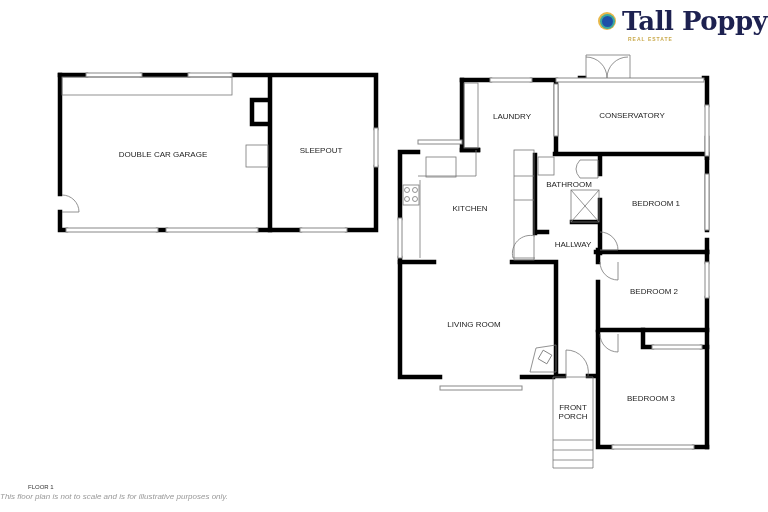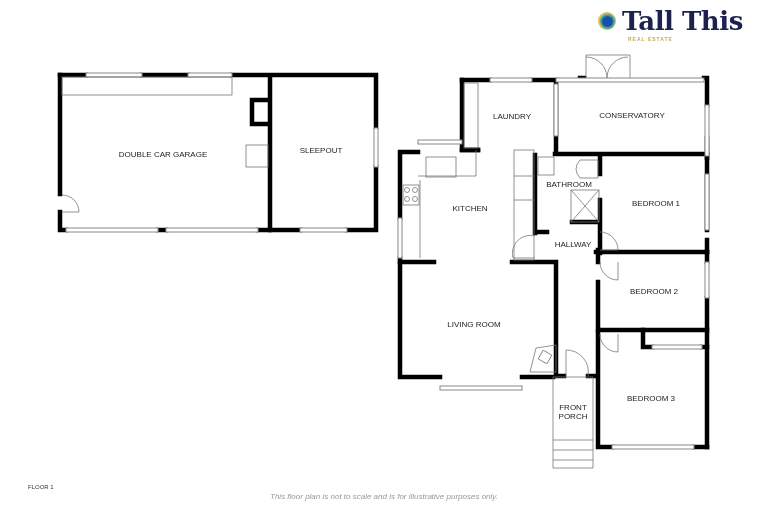--- a/index.html
+++ b/index.html
@@ -5,28 +5,28 @@
   html, body { margin:0; padding:0; background:#fff; }
   body { width:768px; height:512px; position:relative; overflow:hidden; font-family:"Liberation Sans", sans-serif; }
   .logo { position:absolute; left:598px; top:8px; display:flex; align-items:center; }
   .logo-mark { width:18px; height:18px; border-radius:50%; background:#e8b84a; position:relative; margin-right:6px; }
   .logo-mark::after { content:""; position:absolute; left:4px; top:4px; width:11px; height:11px; border-radius:50%; background:#1e4fa8; box-shadow:0 0 0 2px #3aa8a0; }
   .logo-text { font-family:"DejaVu Serif", serif; font-weight:bold; font-size:26px; color:#1d2150; letter-spacing:-0.5px; line-height:26px; }
   .logo-sub { position:absolute; left:30px; top:28px; font-size:5px; color:#c9a94a; letter-spacing:1px; font-weight:bold; }
   svg.plan { position:absolute; left:0; top:0; }
   .room-label { font-family:"Liberation Sans", sans-serif; font-size:8px; fill:#222; text-anchor:middle; }
   .floor-label { position:absolute; left:28px; top:484px; font-size:6px; color:#333; }
-  .disclaimer { position:absolute; left:0; width:768px; top:492px; text-align:center; font-size:8px; font-style:italic; color:#999; }
+  .disclaimer { position:absolute; left:0; width:768px; top:492px; font-size:8px; font-style:italic; color:#999; }
 </style>
 </head>
 <body>
 
 <div class="logo">
   <div class="logo-mark"></div>
-  <div class="logo-text">Tall This</div>
+  <div class="logo-text">Tall Poppy</div>
   <div class="logo-sub">REAL ESTATE</div>
 </div>
 
 <svg class="plan" width="768" height="512" viewBox="0 0 768 512">
   <g fill="none" stroke="#000" stroke-width="4.5" stroke-linecap="square">
 
     <path d="M60 75 H86 M142 75 H188 M232 75 H376 V128 M376 167 V230 H347 M300 230 H270 V75"></path>
     <path d="M60 75 V194 M60 212 V230 H66 M158 230 H166 M258 230 H270"></path>
     <path d="M268 100 H252 V124 H268"></path>
 

